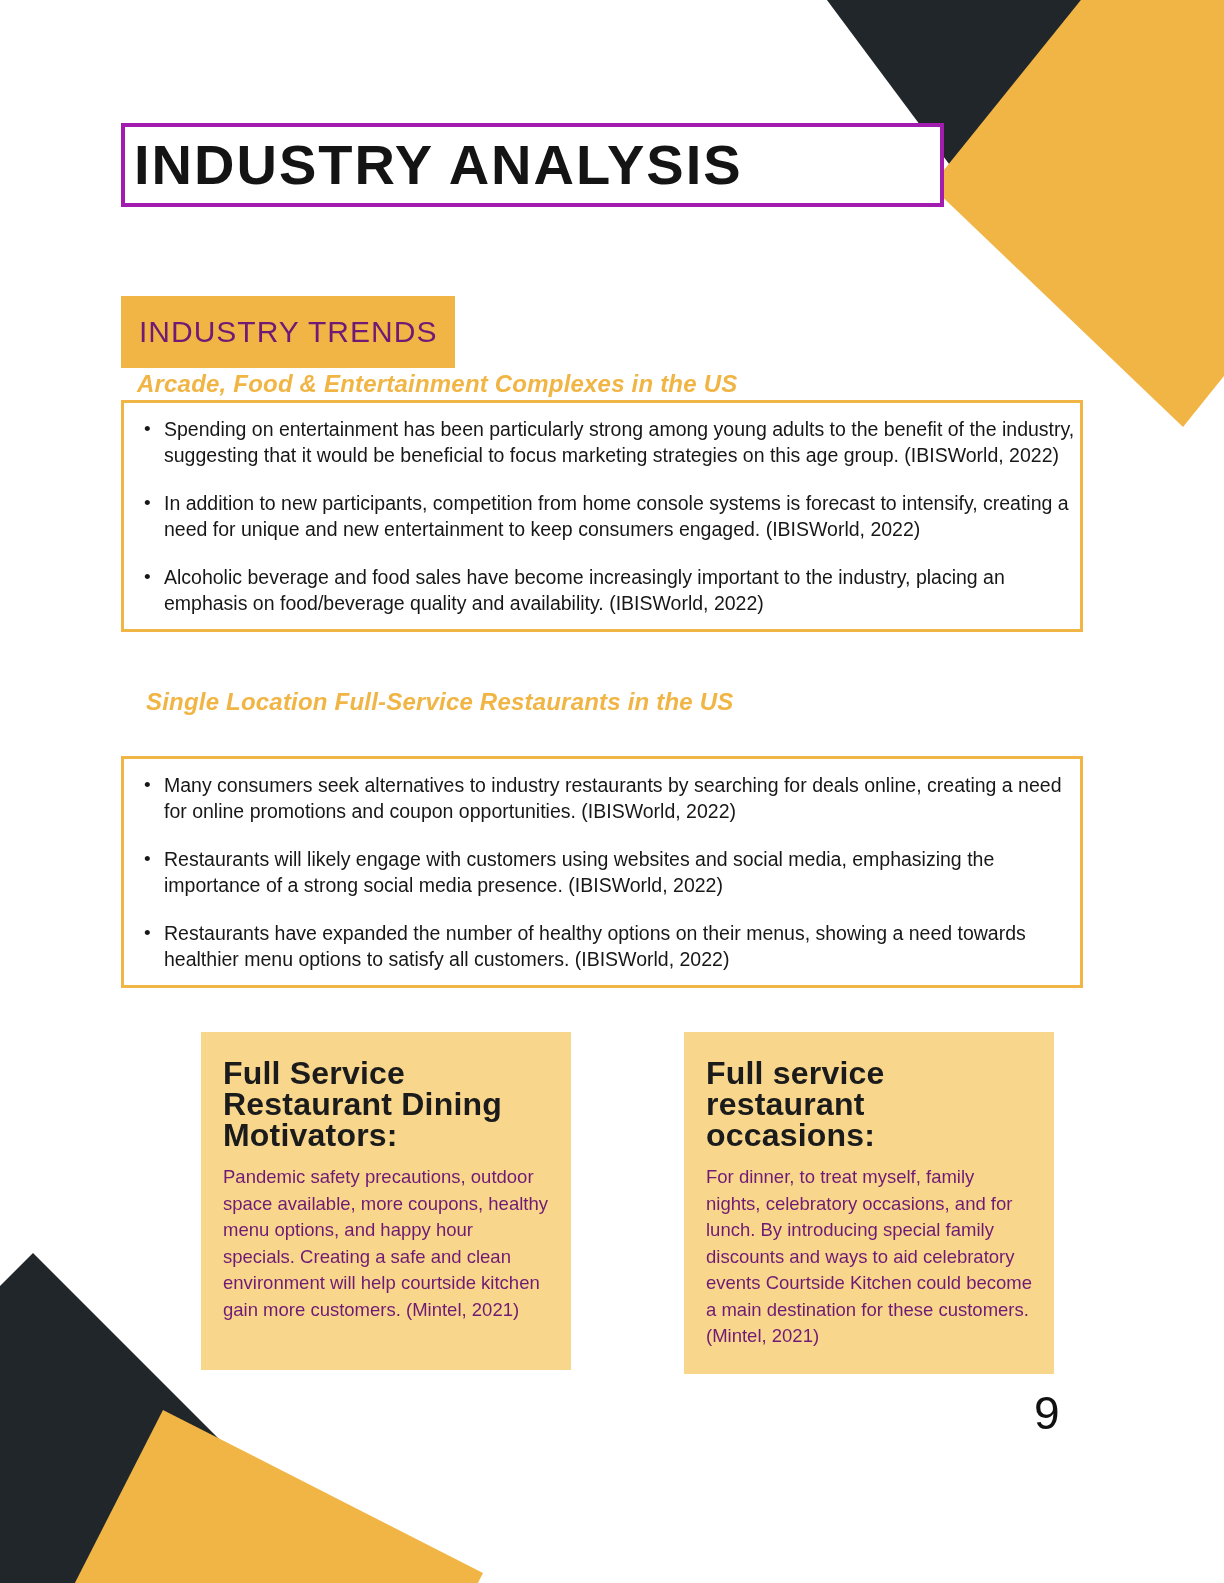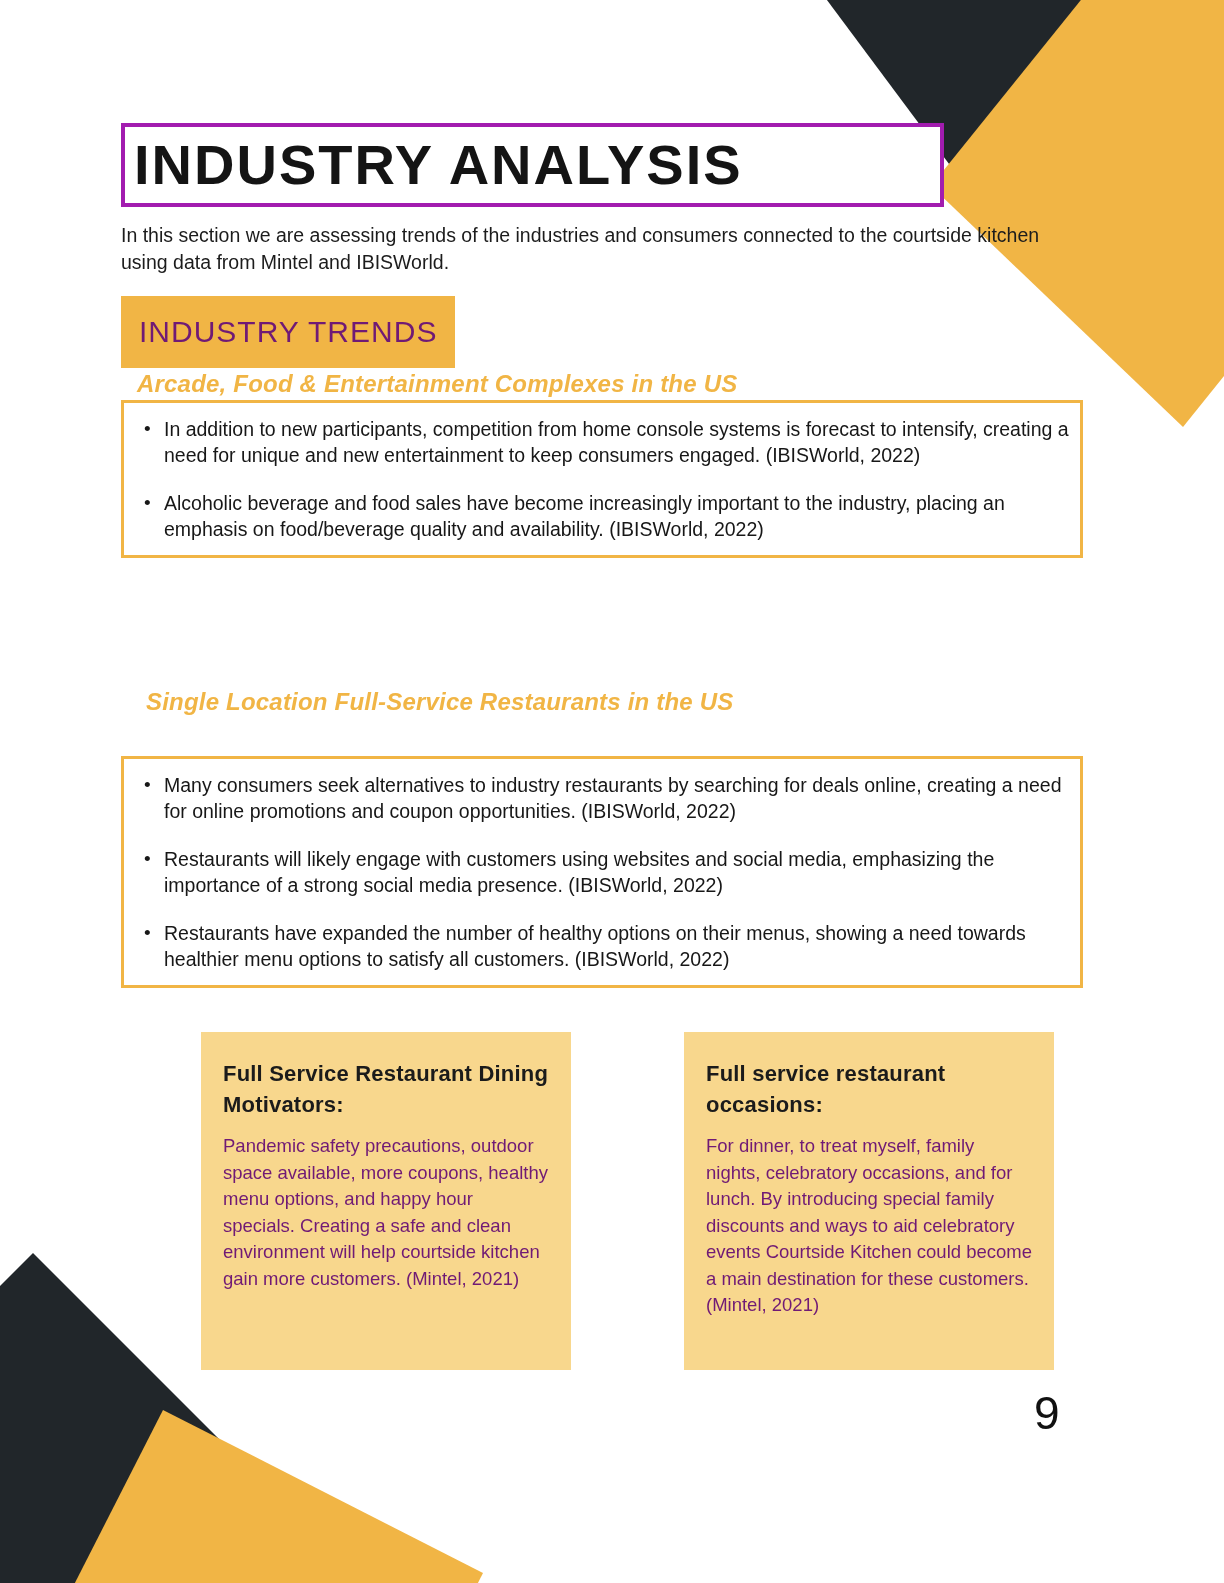--- a/index.html
+++ b/index.html
@@ -65,21 +65,21 @@
   }
   
   .card{
     position:absolute;top:1032px;width:370px;min-height:338px;
     background:#f8d78d;z-index:2;box-sizing:border-box;
     padding:26px 22px 24px 22px;
   }
   .card.left{left:201px;}
   .card.right{left:684px;}
   .card h3{
-    margin:0 0 13px 0;font-size:22px;line-height:31px;
+    margin:0 0 13px 0;font-size:32px;line-height:31px;
     font-weight:700;color:#1b1b1b;letter-spacing:0.2px;
   }
   .card p{margin:0;font-size:18.5px;line-height:26.5px;color:#701a75;}
   
   .page-number{
     position:absolute;left:1034px;top:1386px;z-index:2;
     font-size:46px;font-weight:500;color:#111111;
   }
 </style>
 </head>
@@ -89,27 +89,27 @@
 
   <div class="shape shape-black-tr"></div>
   <div class="shape shape-yellow-tr"></div>
   <div class="shape shape-black-bl"></div>
   <div class="shape shape-yellow-bl"></div>
 
   <div class="title-box">
     <div class="title-text">INDUSTRY ANALYSIS</div>
   </div>
 
-  <div class="intro">In this section we are assessing trends of the industries and consumers connected to the courtside kitchen using data from Mintel and IBISWorld.</div>
 
   <div class="trends-heading">INDUSTRY TRENDS</div>
 
   <div class="subheading one">Arcade, Food &amp; Entertainment Complexes in the US</div>
   <div class="bullet-box one">
     <ul>
+      <li>Spending on entertainment has been particularly strong among young adults to the benefit of the industry, suggesting that it would be beneficial to focus marketing strategies on this age group. (IBISWorld, 2022)</li>
       <li>In addition to new participants, competition from home console systems is forecast to intensify, creating a need for unique and new entertainment to keep consumers engaged. (IBISWorld, 2022)</li>
       <li>Alcoholic beverage and food sales have become increasingly important to the industry, placing an emphasis on food/beverage quality and availability. (IBISWorld, 2022)</li>
     </ul>
   </div>
 
   <div class="subheading two">Single Location Full-Service Restaurants in the US</div>
   <div class="bullet-box two">
     <ul>
       <li>Many consumers seek alternatives to industry restaurants by searching for deals online, creating a need for online promotions and coupon opportunities. (IBISWorld, 2022)</li>
       <li>Restaurants will likely engage with customers using websites and social media, emphasizing the importance of a strong social media presence. (IBISWorld, 2022)</li>

